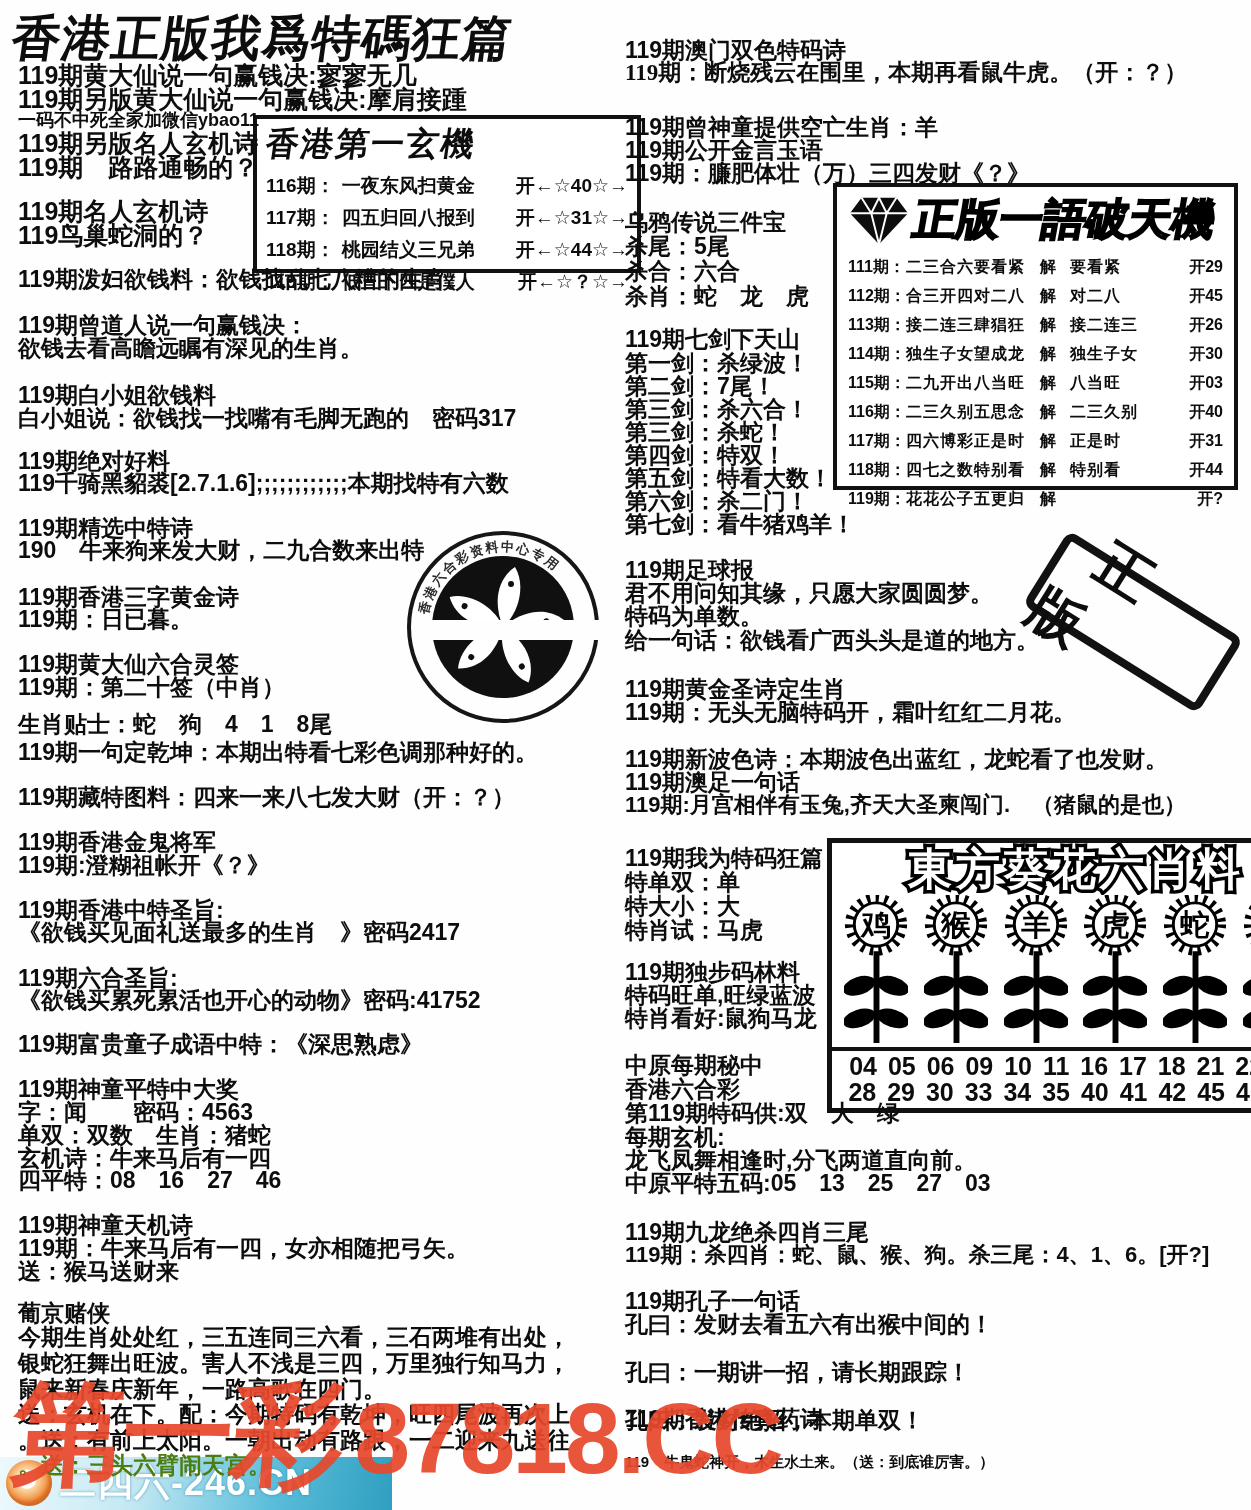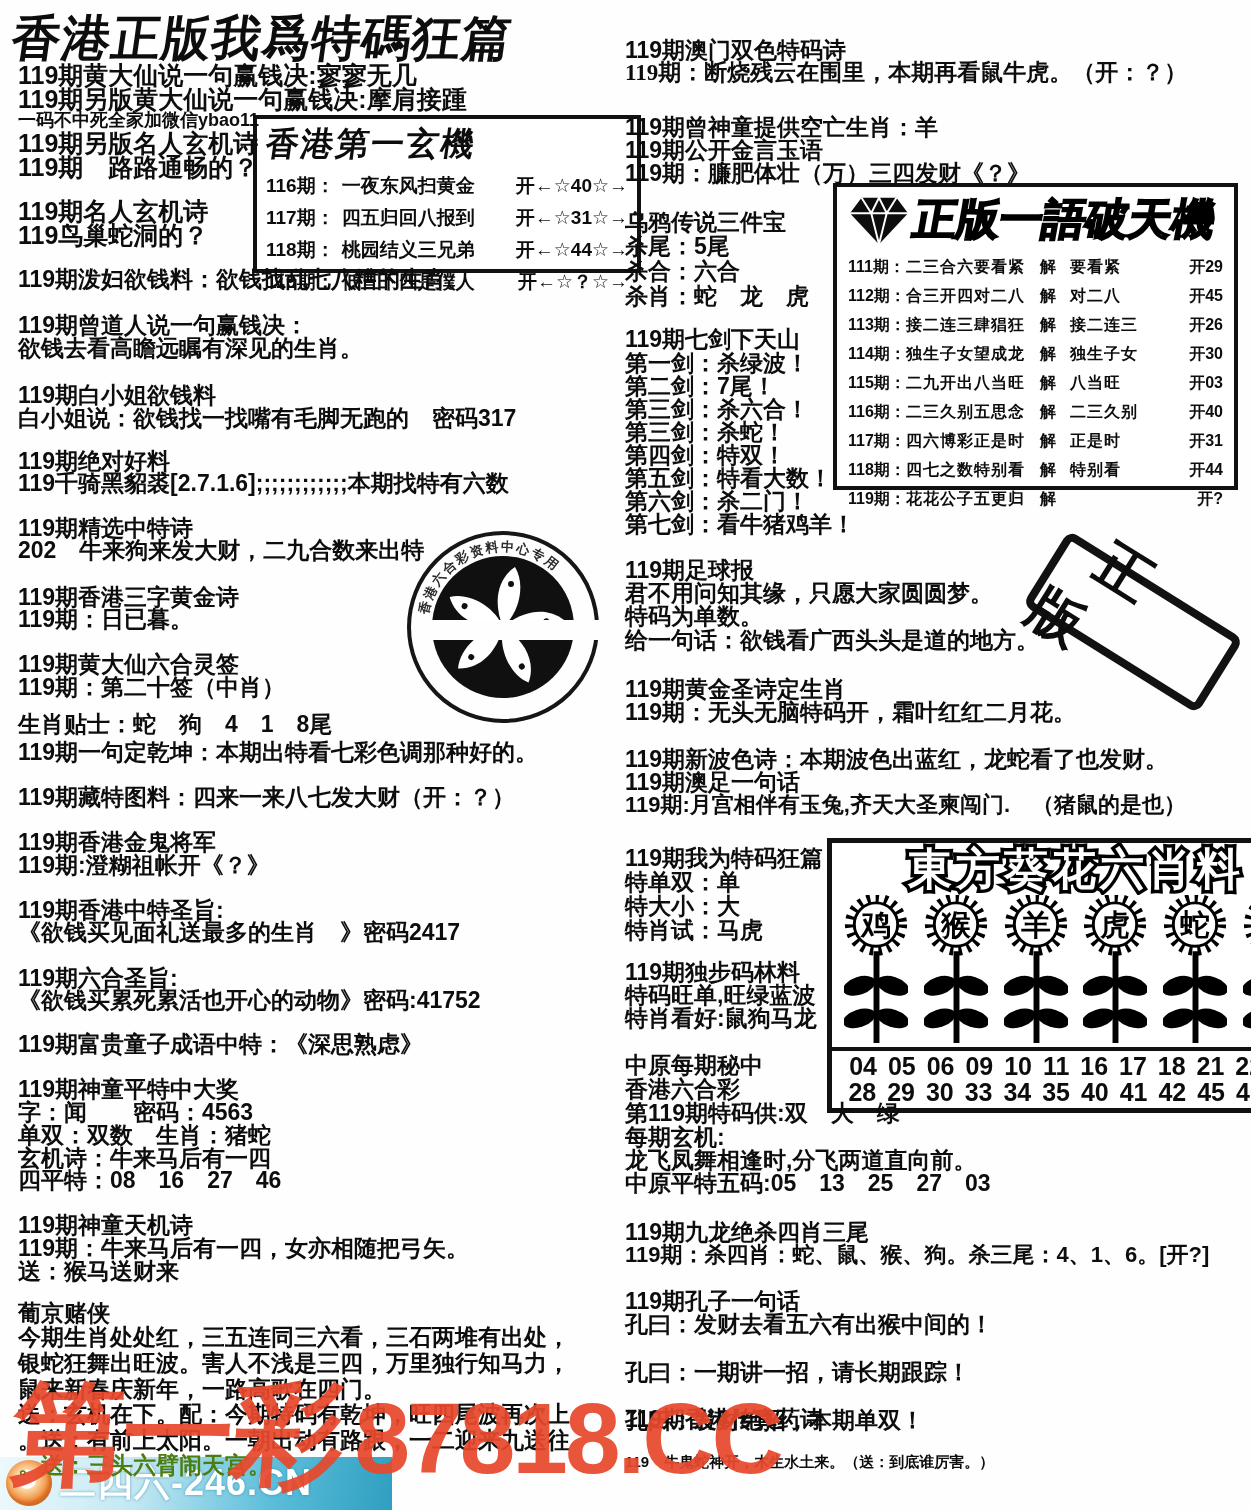--- a/index.html
+++ b/index.html
@@ -98,21 +98,21 @@
       <div class="line lcol" style="top: 383px;">119期白小姐欲钱料</div>
 
       <div class="line lcol" style="top: 406px;">白小姐说：欲钱找一找嘴有毛脚无跑的　密码317</div>
 
       <div class="line lcol" style="top: 449px;">119期绝对好料</div>
 
       <div class="line lcol" style="top: 471px;">119千骑黑貂裘[2.7.1.6];;;;;;;;;;;;本期找特有六数</div>
 
       <div class="line lcol" style="top: 516px;">119期精选中特诗</div>
 
-      <div class="line lcol" style="top: 538px;">202　牛来狗来发大财，二九合数来出特</div>
+      <div class="line lcol" style="top: 538px;">190　牛来狗来发大财，二九合数来出特</div>
 
       <div class="line lcol" style="top: 585px;">119期香港三字黄金诗</div>
 
       <div class="line lcol" style="top: 607px;">119期：日已暮。</div>
 
       <div class="line lcol" style="top: 652px;">119期黄大仙六合灵签</div>
 
       <div class="line lcol" style="top: 675px;">119期：第二十签（中肖）</div>
 
       <div class="line lcol" style="top: 712px;">生肖贴士：蛇　狗　4　1　8尾</div>

